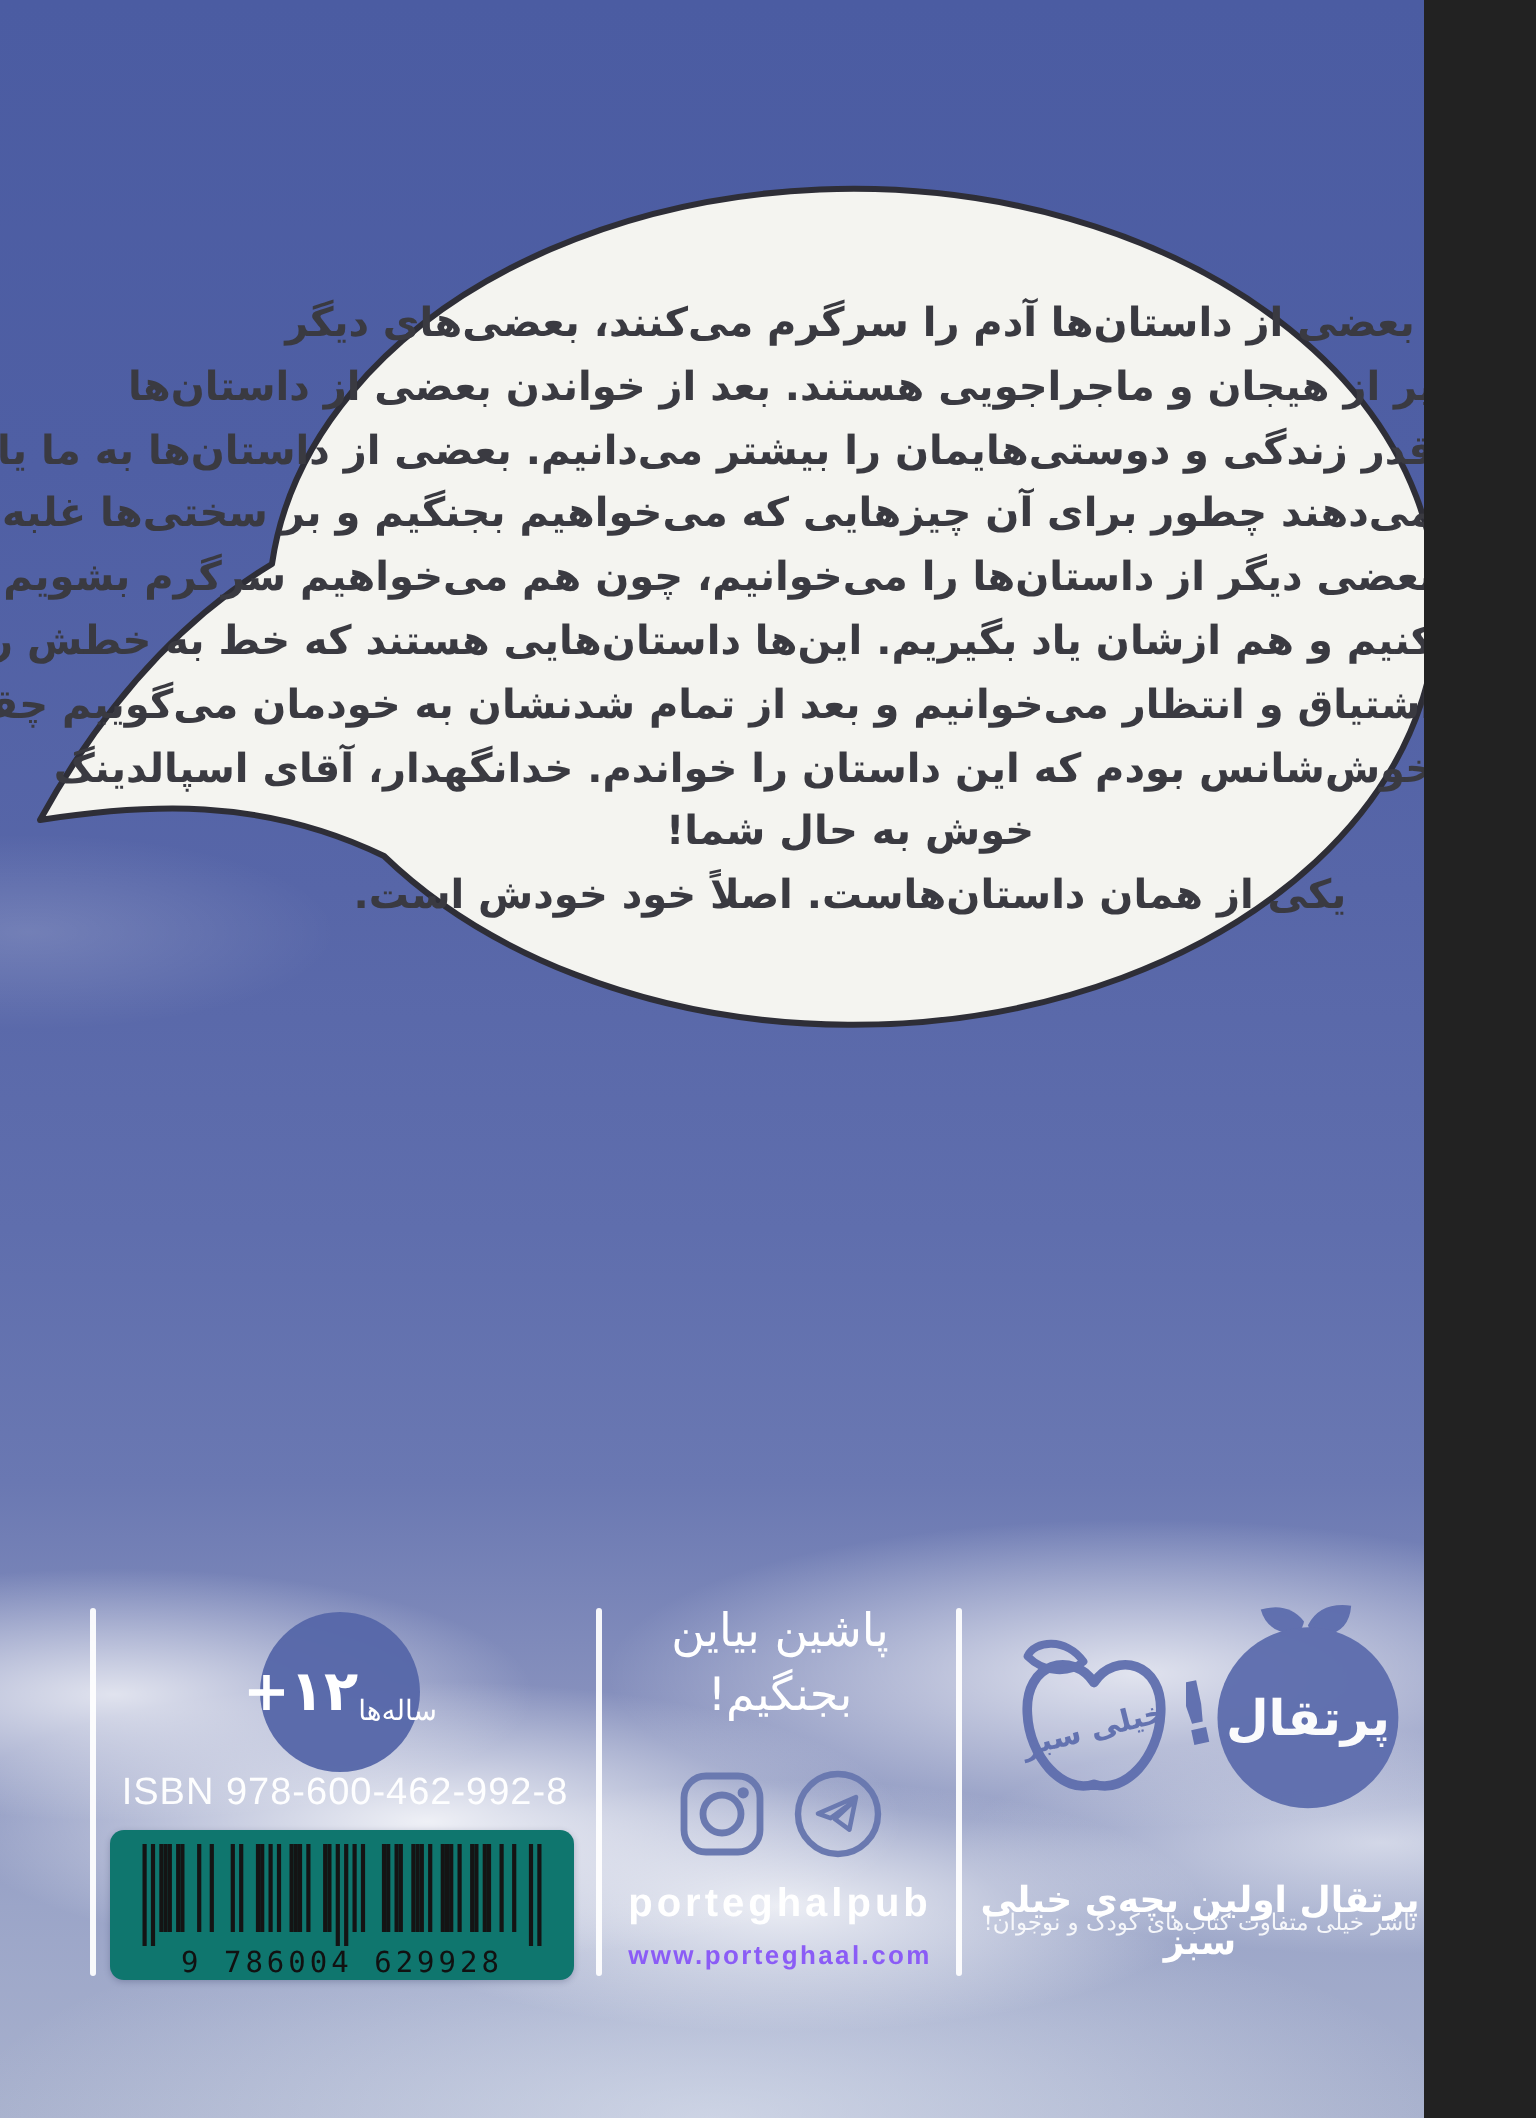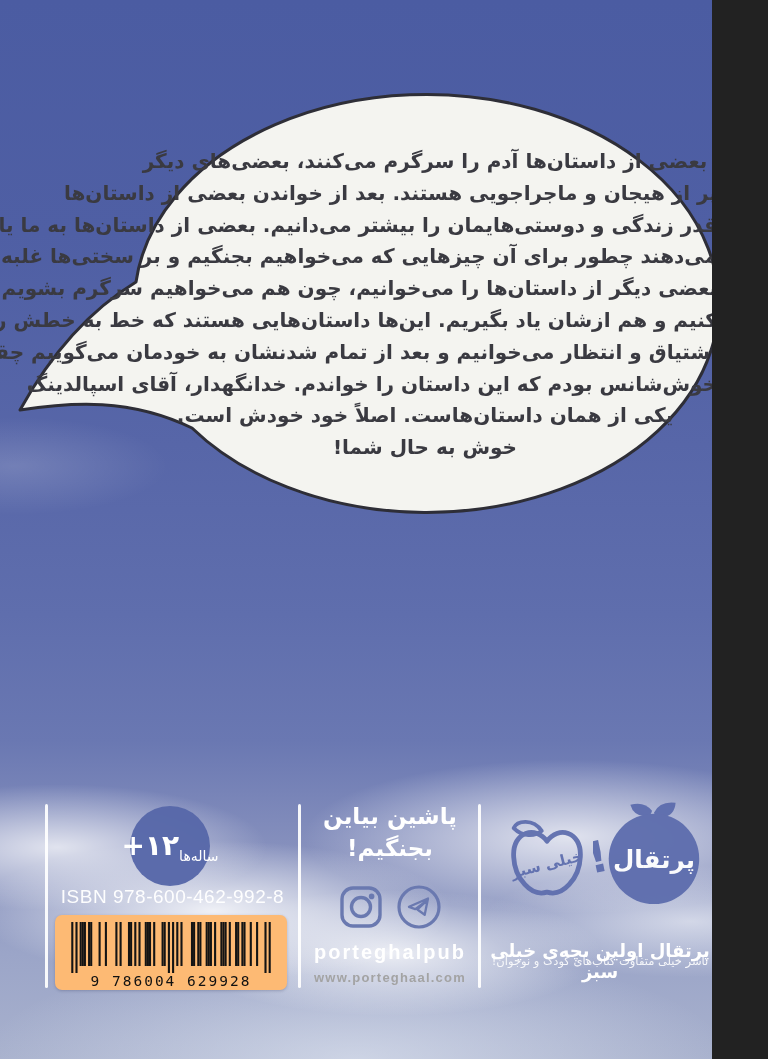--- a/index.html
+++ b/index.html
@@ -40,40 +40,40 @@
   .age-badge .age{font-size:28px;font-weight:bold;direction:ltr;line-height:28px;}
   .age-badge .age-label{font-size:14px;margin-top:20px;direction:rtl;}
 
   .isbn-label{
     position:absolute;left:45px;width:255px;top:886px;text-align:center;
     color:rgba(255,255,255,.97);font-size:19px;letter-spacing:.5px;
     font-family:"Liberation Sans",sans-serif;
   }
   .barcode-box{
     position:absolute;left:55px;top:915px;width:232px;height:75px;
-    background:#fdba74;border-radius:7px;box-shadow:0 1px 3px rgba(30,40,80,.25);
+    background:#0f766e;border-radius:7px;box-shadow:0 1px 3px rgba(30,40,80,.25);
   }
 
   .social-h1,.social-h2{
     position:absolute;left:300px;width:180px;text-align:center;direction:rtl;
-    color:#fff;font-weight:bold;font-size:23px;
+    color:#fff;font-weight:normal;font-size:23px;
   }
   .social-h1{top:803px;} .social-h2{top:835px;}
   .social-icons{
     position:absolute;left:300px;top:883px;width:180px;
     display:flex;justify-content:center;gap:10px;
   }
   .social-handle{
     position:absolute;left:292px;width:196px;top:941px;text-align:center;
     color:#fff;font-weight:bold;font-size:20px;letter-spacing:2px;
     font-family:"Liberation Sans",sans-serif;
   }
   .social-site{
     position:absolute;left:292px;width:196px;top:970px;text-align:center;
-    color:#a3a3a3;font-weight:bold;font-size:13px;letter-spacing:1.2px;
+    color:#8b5cf6;font-weight:bold;font-size:13px;letter-spacing:1.2px;
     font-family:"Liberation Sans",sans-serif;
   }
 
   .logo-apple{position:absolute;left:503px;top:815px;opacity:.92;}
   .logo-orange{position:absolute;left:593px;top:793px;opacity:.94;}
   .pub-tagline{
     position:absolute;left:478px;width:244px;top:940px;text-align:center;direction:rtl;
     color:#fff;font-weight:bold;font-size:18px;
   }
   .pub-subtagline{
@@ -97,22 +97,22 @@
   <div class="bubble-text">
 
   <div class="line">بعضی از داستان‌ها آدم را سرگرم می‌کنند، بعضی‌های دیگر</div>
       <div class="line">پر از هیجان و ماجراجویی هستند. بعد از خواندن بعضی از داستان‌ها</div>
       <div class="line">قدر زندگی و دوستی‌هایمان را بیشتر می‌دانیم. بعضی از داستان‌ها به ما یاد</div>
       <div class="line">می‌دهند چطور برای آن چیزهایی که می‌خواهیم بجنگیم و بر سختی‌ها غلبه کنیم.</div>
       <div class="line">بعضی دیگر از داستان‌ها را می‌خوانیم، چون هم می‌خواهیم سرگرم بشویم و کیف</div>
       <div class="line">کنیم و هم ازشان یاد بگیریم. این‌ها داستان‌هایی هستند که خط به خطش را با علاقه،</div>
       <div class="line">اشتیاق و انتظار می‌خوانیم و بعد از تمام شدنشان به خودمان می‌گوییم چقدر</div>
       <div class="line">خوش‌شانس بودم که این داستان را خواندم. خدانگهدار، آقای اسپالدینگ</div>
+      <div class="line">خوش به حال شما!</div>
       <div class="line">یکی از همان داستان‌هاست. اصلاً خود خودش است.</div>
-      <div class="line">خوش به حال شما!</div>
     </div>
 
   <div class="divider" style="left:45px"></div>
   <div class="divider" style="left:298px"></div>
   <div class="divider" style="left:478px"></div>
   <div class="divider" style="left:718px"></div>
 
   <div class="age-badge">
     <div class="age">+۱۲</div>
     <div class="age-label">ساله‌ها</div>

